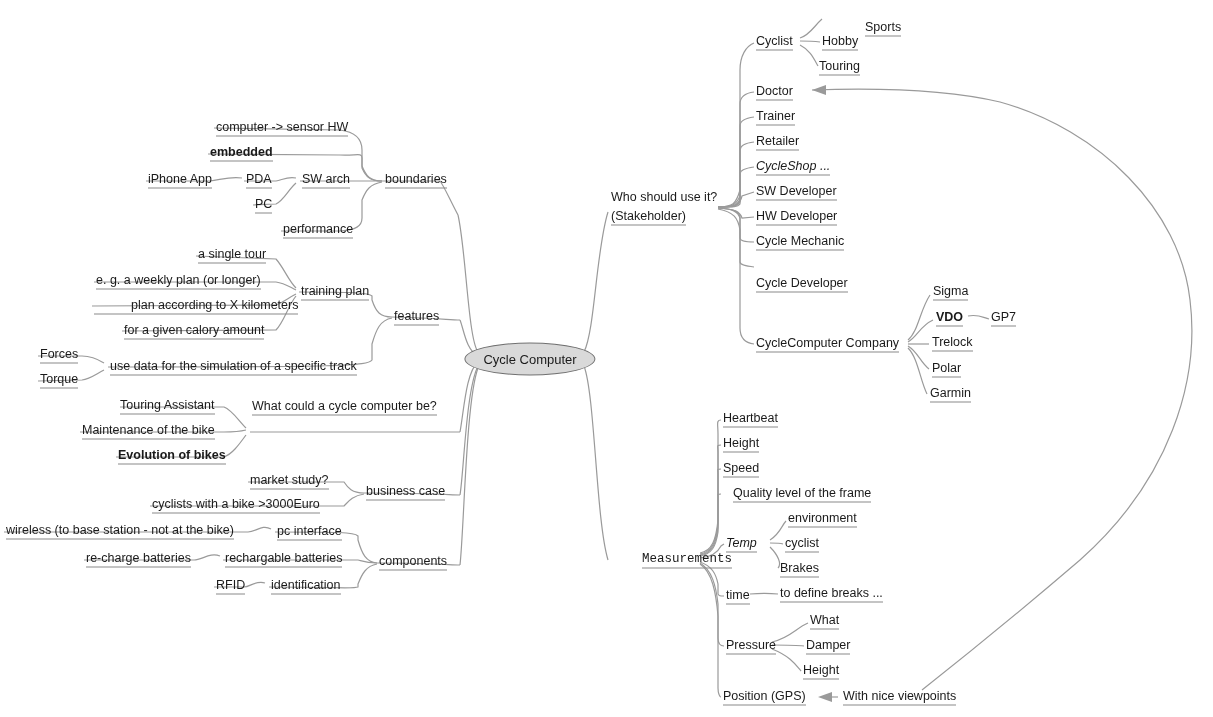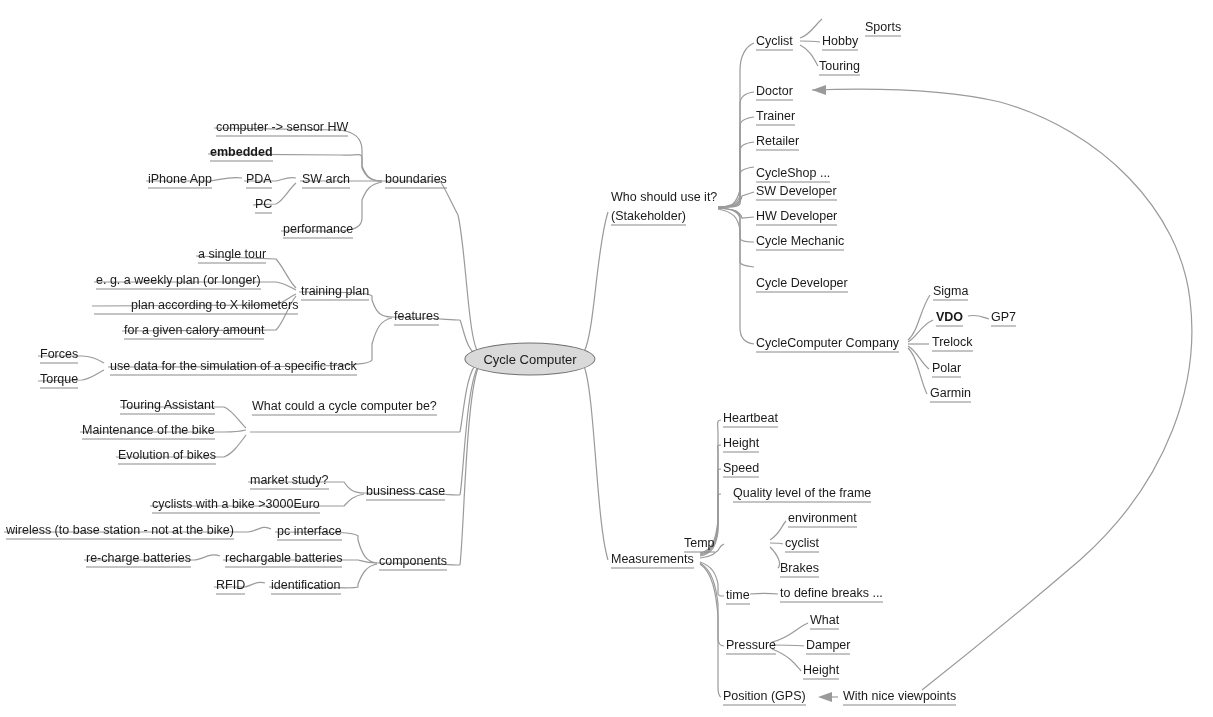--- a/index.html
+++ b/index.html
@@ -160,39 +160,39 @@
   <div class="node nounderline" style="left:611px; top:198px;">Who should use it?</div>
   <div class="node" style="left:611px; top:217px;">(Stakeholder)</div>
 
   <div class="node" style="left:756px; top:42px;">Cyclist</div>
   <div class="node" style="left:825px; top:28px;margin-left:40px;">Sports</div>
   <div class="node" style="left:822px; top:42px;">Hobby</div>
   <div class="node" style="left:819px; top:67px;">Touring</div>
   <div class="node" style="left:756px; top:92px;">Doctor</div>
   <div class="node" style="left:756px; top:117px;">Trainer</div>
   <div class="node" style="left:756px; top:142px;">Retailer</div>
-  <div class="node" style="left:756px; top:174px;">CycleShop ...</div>
+  <div class="node" style="left:756px; top:167px;font-style:italic;">CycleShop ...</div>
   <div class="node" style="left:756px; top:192px;">SW Developer</div>
   <div class="node" style="left:756px; top:217px;">HW Developer</div>
   <div class="node" style="left:756px; top:242px;">Cycle Mechanic</div>
   <div class="node" style="left:756px; top:284px;">Cycle Developer</div>
   <div class="node" style="left:756px; top:344px;">CycleComputer Company</div>
   <div class="node" style="left:933px; top:292px;">Sigma</div>
   <div class="node" style="left:936px; top:318px;font-weight:bold;">VDO</div>
   <div class="node" style="left:991px; top:318px;">GP7</div>
   <div class="node" style="left:932px; top:343px;">Trelock</div>
   <div class="node" style="left:932px; top:369px;">Polar</div>
   <div class="node" style="left:930px; top:394px;">Garmin</div>
 
-  <div class="node" style="left:611px; top:560px;">Measurements</div>
+  <div class="node" style="left:642px; top:560px;font-family:Liberation Mono, monospace;">Measurements</div>
   <div class="node" style="left:723px; top:419px;">Heartbeat</div>
   <div class="node" style="left:723px; top:444px;">Height</div>
   <div class="node" style="left:723px; top:469px;">Speed</div>
   <div class="node" style="left:723px; top:494px;margin-left:10px;">Quality level of the frame</div>
-  <div class="node" style="left:684px; top:544px;">Temp</div>
+  <div class="node" style="left:726px; top:544px;font-style:italic;">Temp</div>
   <div class="node" style="left:788px; top:519px;">environment</div>
   <div class="node" style="left:785px; top:544px;">cyclist</div>
   <div class="node" style="left:780px; top:569px;">Brakes</div>
   <div class="node" style="left:726px; top:596px;">time</div>
   <div class="node" style="left:780px; top:594px;">to define breaks ...</div>
   <div class="node" style="left:726px; top:646px;">Pressure</div>
   <div class="node" style="left:810px; top:621px;">What</div>
   <div class="node" style="left:806px; top:646px;">Damper</div>
   <div class="node" style="left:803px; top:671px;">Height</div>
   <div class="node" style="left:723px; top:697px;">Position (GPS)</div>
@@ -213,21 +213,21 @@
   <div class="node" style="left:96px; top:281px;">e. g. a weekly plan (or longer)</div>
   <div class="node" style="left:94px; top:306px;padding-left:37px;">plan according to X kilometers</div>
   <div class="node" style="left:124px; top:331px;">for a given calory amount</div>
   <div class="node" style="left:110px; top:367px;text-align:center;">use data for the simulation of a specific track</div>
   <div class="node" style="left:40px; top:355px;">Forces</div>
   <div class="node" style="left:40px; top:380px;">Torque</div>
 
   <div class="node" style="left:252px; top:407px;">What could a cycle computer be?</div>
   <div class="node" style="left:120px; top:406px;">Touring Assistant</div>
   <div class="node" style="left:82px; top:431px;">Maintenance of the bike</div>
-  <div class="node" style="left:118px; top:456px;">Evolution of bikes</div>
+  <div class="node" style="left:118px; top:456px;font-weight:bold;">Evolution of bikes</div>
 
   <div class="node" style="left:366px; top:492px;">business case</div>
   <div class="node" style="left:250px; top:481px;">market study?</div>
   <div class="node" style="left:152px; top:505px;">cyclists with a bike &gt;3000Euro</div>
 
   <div class="node" style="left:379px; top:562px;">components</div>
   <div class="node" style="left:277px; top:532px;">pc interface</div>
   <div class="node" style="left:6px; top:531px;">wireless (to base station - not at the bike)</div>
   <div class="node" style="left:225px; top:559px;">rechargable batteries</div>
   <div class="node" style="left:86px; top:559px;">re-charge batteries</div>

